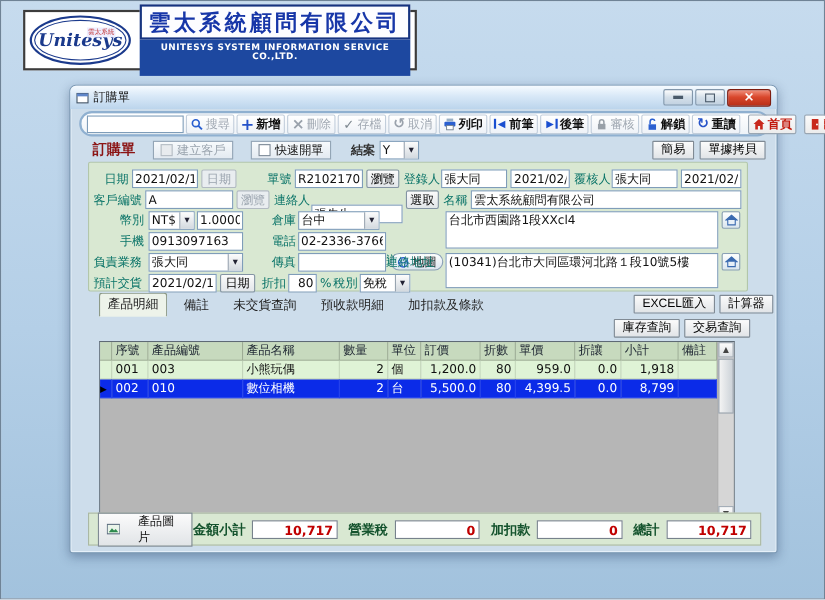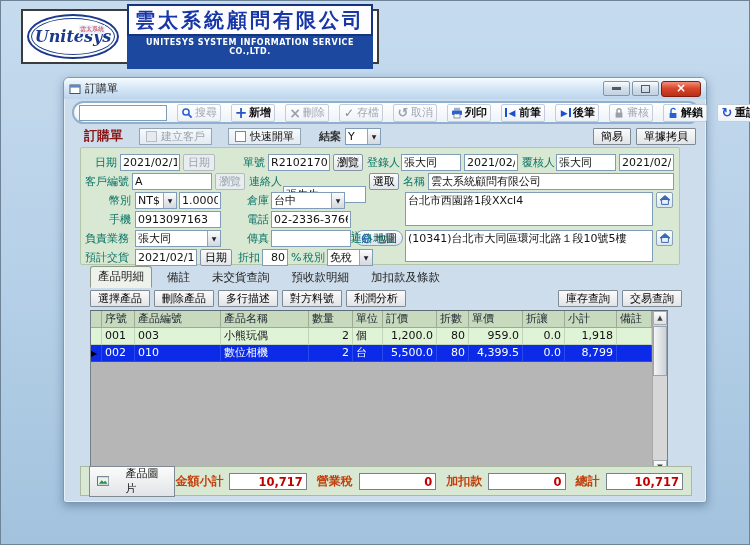--- a/index.html
+++ b/index.html
@@ -61,21 +61,21 @@
   .wbtn.close {
     width:40px; height:16px; border:1px solid #7e1d10; border-radius:3px;
     background:linear-gradient(#f0907c,#d9472c 45%,#b92f18);
     color:#fff; font-weight:bold; font-size:12px; line-height:13px;
   }
 
   
   .toolbar {
     position:absolute; left:8px; top:23px; width:628px; height:23px;
     background:linear-gradient(#ffffff,#eef3f8); border:2px solid #8fb0d0; border-radius:12px;
-    display:flex; align-items:center; padding:0 5px; gap:10px;
+    display:flex; align-items:center; padding:0 5px; gap:2px;
   }
   .tsearch { width:88px; height:16px; border:1px solid #7f9db9; font-family:inherit; font-size:11px; padding:0 2px; }
   .tbtn {
     display:flex; align-items:center; gap:2px; height:18px; padding:0 3px;
     border:1px solid #c2cedb; border-radius:2px; background:linear-gradient(#ffffff,#eef2f7);
     font-weight:bold; font-size:11px; white-space:nowrap; cursor:default;
   }
   .tbtn.dis { color:#a0a8b2; font-weight:normal; }
   .tbtn.red { color:#c1170b; border-color:#9aa6b2; margin-left:5px; background:linear-gradient(#fbfbfb,#ececec); }
   .ic { display:inline-flex; align-items:center; justify-content:center; width:12px; height:12px; line-height:12px; }
@@ -179,21 +179,21 @@
 
   
   .footer {
     position:absolute; left:16px; top:388px; width:612px; height:30px;
     background:#d9e8d2; border:1px solid #aab8a4; display:flex; align-items:center; padding:0 8px;
   }
   .picbtn {
     height:31px; display:flex; align-items:center; gap:16px; padding:0 7px;
     border:1px solid #808a94; background:linear-gradient(#fbfbfb,#e1e4e7); font-size:11px;
   }
-  .tlabel { font-weight:bold; color:#c2410c; font-size:12px; white-space:nowrap; }
+  .tlabel { font-weight:bold; color:#14532d; font-size:12px; white-space:nowrap; }
   .tbox {
     width:80px; height:17px; border:1px solid #77828c; background:#fff;
     color:#c00000; font-weight:bold; font-size:11.5px; text-align:right; padding:1px 3px 0; line-height:14px;
   }
   .g10 { margin-left:10px; } .g6 { margin-left:6px; }
   svg { display:block; }
 </style>
 </head>
 <body>
 
@@ -430,28 +430,25 @@
       </div>
     </div>
 
     <div class="tabs">
       <div class="tab on">產品明細</div>
       <div class="tab">備註</div>
       <div class="tab">未交貨查詢</div>
       <div class="tab">預收款明細</div>
       <div class="tab">加扣款及條款</div>
     </div>
-
-    <div class="acts">
-      <button class="gbtn">選擇產品</button>
-      <button class="gbtn">刪除產品</button>
-      <button class="gbtn">多行描述</button>
-      <button class="gbtn">對方料號</button>
-      <button class="gbtn">利潤分析</button>
-    </div>
+    <div class="tr-btns" style="left:512px;">
+      <button class="gbtn">EXCEL匯入</button>
+      <button class="gbtn">計算器</button>
+    </div>
+
     <div class="tr-btns" style="left:494px; top:212px;">
       <button class="gbtn">庫存查詢</button>
       <button class="gbtn">交易查詢</button>
     </div>
 
     <div class="grid">
       <div class="grow ghead">
         <div class="gcell c0"></div>
         <div class="gcell c1">序號</div>
         <div class="gcell c2">產品編號</div>

